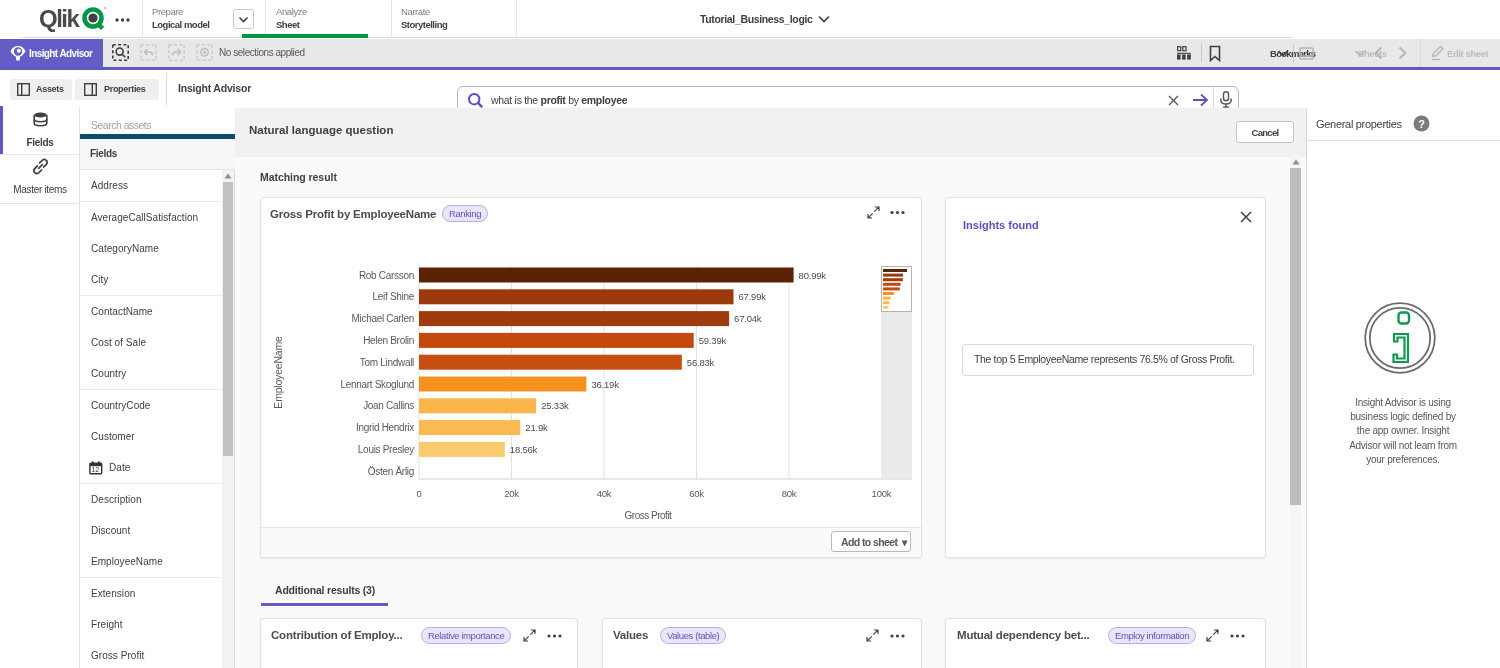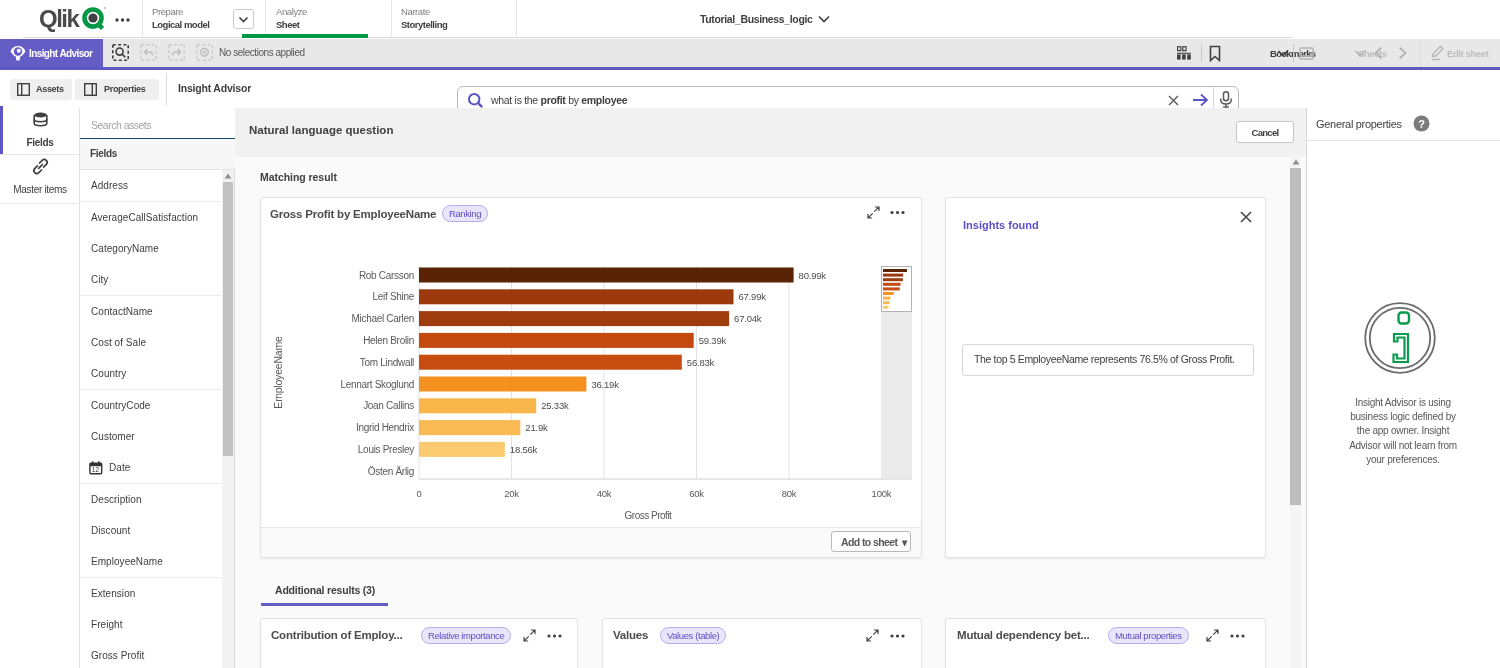--- a/index.html
+++ b/index.html
@@ -37,21 +37,21 @@
 #qsearch .qtext { position:absolute; left:33px; top:7px; font-size:10.5px; letter-spacing:-0.3px; color:#404040; white-space:nowrap; }
 
 
 #lsidebar { position:absolute; left:0; top:108px; width:80px; height:560px; background:#fff; border-right:1px solid #e2e2e2; }
 #fieldstab-bar { position:absolute; left:0; top:106px; width:3px; height:48px; background:#5f58c4; }
 .sbitem { position:absolute; left:0; width:80px; text-align:center; font-size:10px; letter-spacing:-0.3px; color:#404040; }
 .sbline { position:absolute; left:0; width:80px; height:1px; background:#e6e6e6; }
 
 
 #assetcol { position:absolute; left:80px; top:108px; width:155px; height:560px; background:#fff; border-right:1px solid #d9d9d9; }
-#assetsearch { position:absolute; left:80px; top:108px; width:155px; height:31px; border-bottom:1px solid #0c4a6e; background:#fff; }
+#assetsearch { position:absolute; left:80px; top:108px; width:155px; height:31px; border-bottom:5px solid #0c4a6e; background:#fff; }
 #assetsearch span { position:absolute; left:11px; top:11px; font-size:10.5px; letter-spacing:-0.5px; color:#a3a3a3; }
 #fieldshdr { position:absolute; left:80px; top:139px; width:155px; height:31px; background:#f7f7f7; border-bottom:1px solid #e3e3e3; }
 #fieldshdr span { position:absolute; left:10px; top:9px; font-size:10px; letter-spacing:-0.3px; font-weight:bold; color:#404040; }
 .frow { position:absolute; left:80px; width:142px; height:32px; border-bottom:1px solid #ececec; background:#fff; }
 .frow span { position:absolute; left:11px; top:10px; font-size:10px; letter-spacing:0.05px; color:#404040; white-space:nowrap; }
 #ascroll { position:absolute; left:222px; top:170px; width:12px; height:498px; background:#f2f2f2; }
 #ascroll .thumb { position:absolute; left:1px; top:12px; width:10px; height:274px; background:#c1c1c1; }
 
 
 #mainpanel { position:absolute; left:235px; top:108px; width:1071px; height:560px; background:#fafafa; }
@@ -444,21 +444,21 @@
       </g>
     <g fill="#404040">
         <circle cx="28" cy="11" r="1.6"></circle>
         <circle cx="33.5" cy="11" r="1.6"></circle>
         <circle cx="39" cy="11" r="1.6"></circle>
       </g>
   </svg>
 </div>
 <div class="bcard" style="left:945px;width:321px;">
   <span class="cardtitle" style="position:absolute;left:11px;top:10px;white-space:nowrap;">Mutual dependency bet...</span>
-    <span class="badge" style="position:absolute;left:162px;top:8px;white-space:nowrap;">Mutual properties</span>
+    <span class="badge" style="position:absolute;left:162px;top:8px;white-space:nowrap;">Employ information</span>
   <svg style="position:absolute;left:258px;top:6px;" width="50" height="22">
     <g stroke="#404040" stroke-width="1.2" fill="none">
         <path d="M 9.3 9.7 l 4.5 -4.5 M 9.9 5 h 4.1 v 4.1 M 7.7 11.3 l -4.5 4.5 M 3 12 v 4 h 4.1"></path>
       </g>
     <g fill="#404040">
         <circle cx="28" cy="11" r="1.6"></circle>
         <circle cx="33.5" cy="11" r="1.6"></circle>
         <circle cx="39" cy="11" r="1.6"></circle>
       </g>
   </svg>

